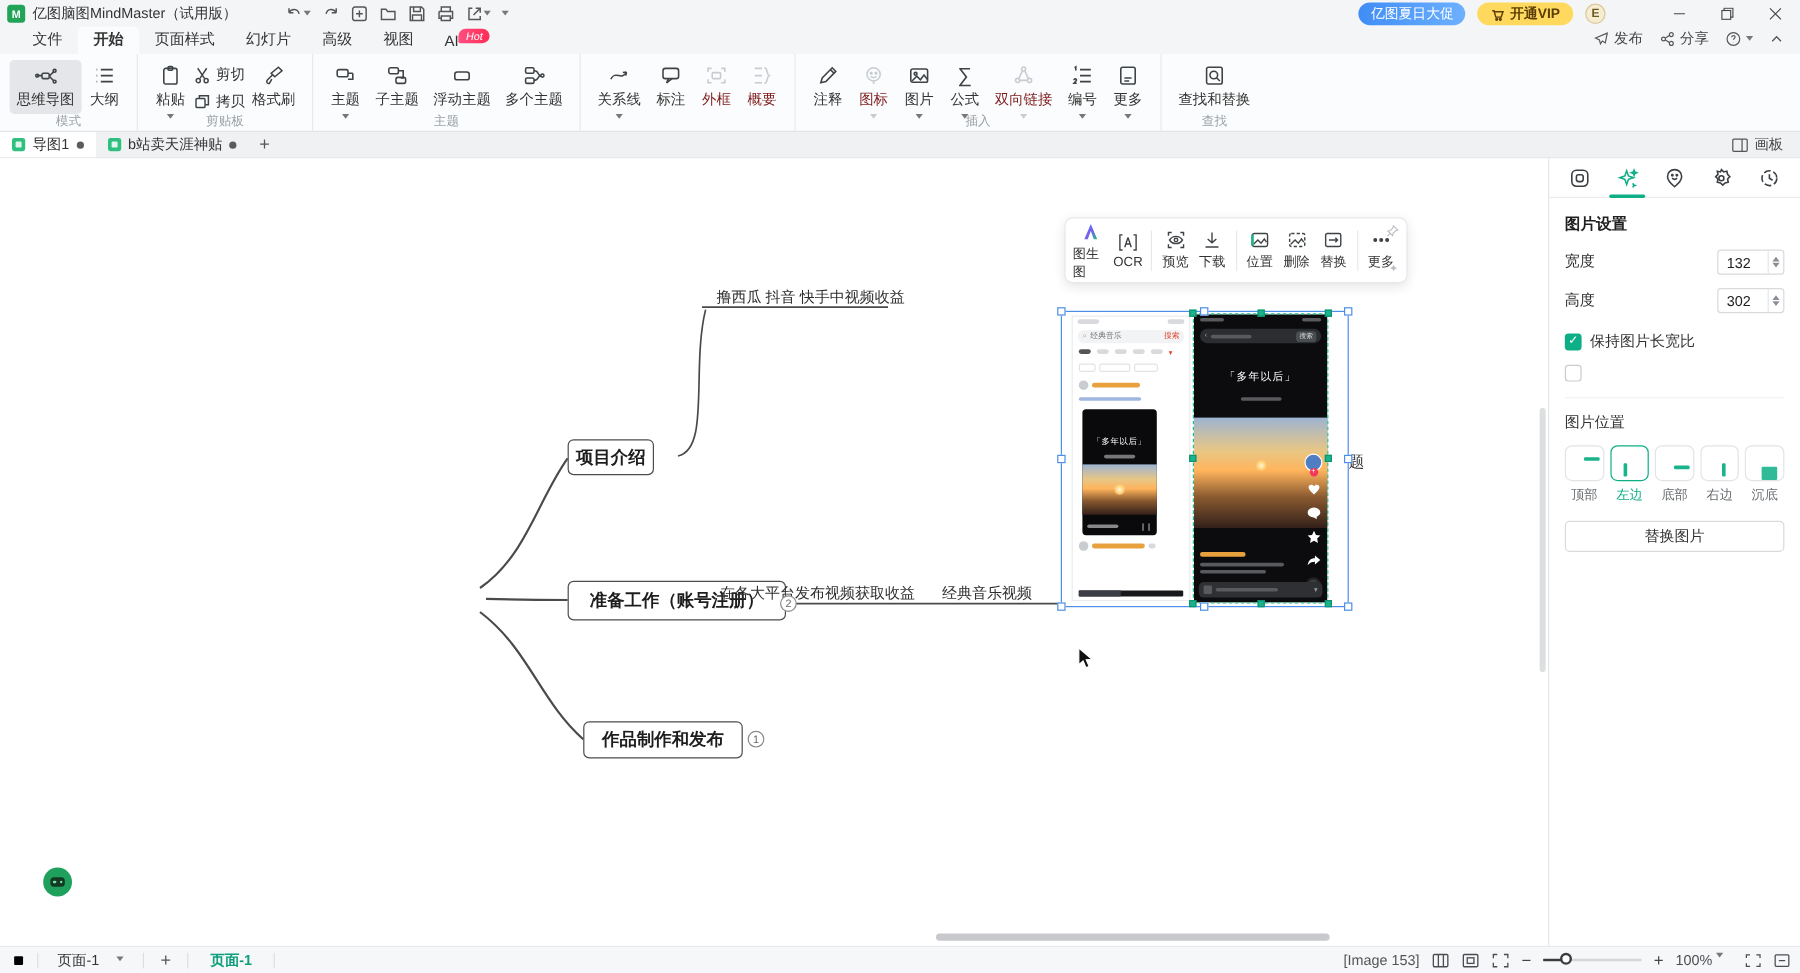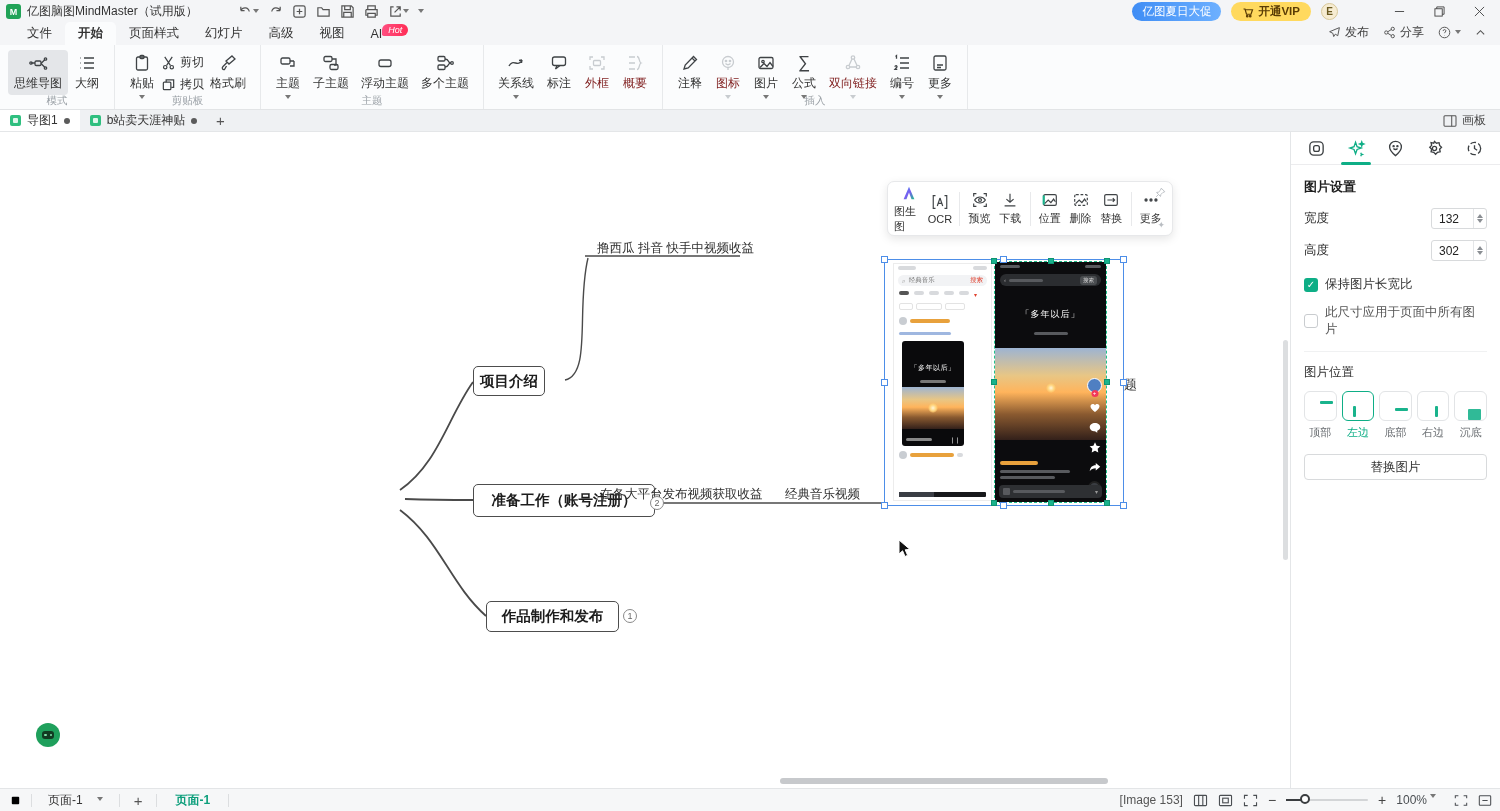--- a/index.html
+++ b/index.html
@@ -439,20 +439,31 @@
         <svg width="20" height="20" viewBox="0 0 20 20">
           <rect x="4" y="3" width="12" height="14" rx="1.5"></rect>
           <path d="M7,12 h6 M7,14.5 h4"></path>
         </svg>
         <span>更多</span>
         <span class="car"></span>
       </div>
     <div class="glabel">插入</div>
   </div>
 
+  <div class="rgroup" style="border-right:none">
+    <div class="rbtn">
+        <svg width="20" height="20" viewBox="0 0 20 20">
+          <rect x="3.5" y="3" width="13" height="14" rx="1.5"></rect>
+          <circle cx="9.5" cy="9.5" r="3.2"></circle>
+          <path d="M11.8,11.8 L14.5,14.5"></path>
+        </svg>
+        <span>查找和替换</span>
+      </div>
+    <div class="glabel">查找</div>
+  </div>
 </div>
 
 <div id="doctabs">
   <div class="dtab active">
       <span class="doc-ic"></span>
       <span>导图1</span>
       <span class="dot"></span>
     </div>
   <div class="dtab">
       <span class="doc-ic"></span>
@@ -742,21 +753,20 @@
           </span>
       </div>
     </div>
 
     <div class="prow" style="margin-top:15px">
       <span class="chk on">✓</span>
       <span style="font-size:12.5px;color:#333">保持图片长宽比</span>
     </div>
     <div class="prow" style="margin-top:11px">
       <span class="chk off"></span>
-      <span style="font-size:12.5px;color:#555">此尺寸应用于页面中所有图片</span>
     </div>
 
     <div class="pdivider"></div>
     <div class="prow" style="margin-top:12px;color:#333">图片位置</div>
 
     <div class="prow" style="margin-top:10px;gap:5px">
       <div class="posbtn">
           <span style="position:relative"><span class="tstrip" style="left:0;top:-5px;width:13px;height:3px"></span><span class="pic"></span></span>
         </div>
       <div class="posbtn sel">

